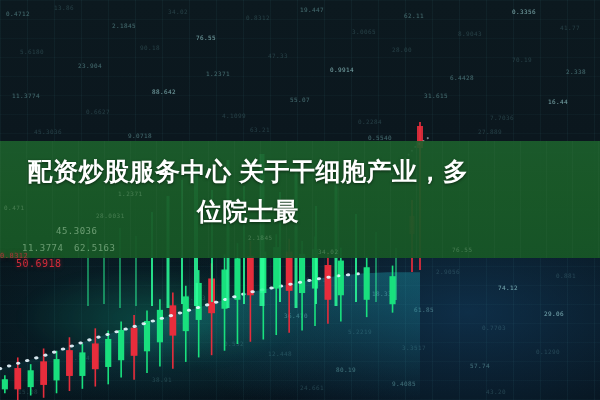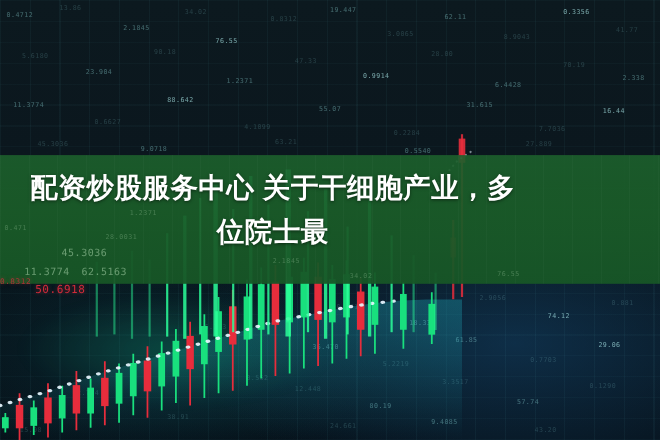--- a/index.html
+++ b/index.html
@@ -316,20 +316,20 @@
     <span class="band-num" style="left:22px;top:243px;">11.3774</span>
     <span class="band-num" style="left:74px;top:243px;">62.5163</span>
     <span class="band-num small" style="left:118px;top:190px;">1.2371</span>
     <span class="band-num small" style="left:96px;top:212px;">28.0031</span>
     <span class="band-num small" style="left:4px;top:204px;">0.471</span>
     <span class="band-num small" style="left:248px;top:234px;">2.1845</span>
     <span class="band-num small" style="left:318px;top:248px;">34.02</span>
     <span class="band-num small" style="left:452px;top:246px;">76.55</span>
   </div>
 
-  <span class="red-num" style="left:32px;top:258px;">50.6918</span>
+  <span class="red-num" style="left:16px;top:258px;">50.6918</span>
   <span class="red-num sm" style="left:0px;top:252px;">0.8312</span>
 
   <div class="headline">
     <span class="ln">配资炒股服务中心 关于干细胞产业，多位院士最</span>
   </div>
 
 </div>
 
 </body></html>

